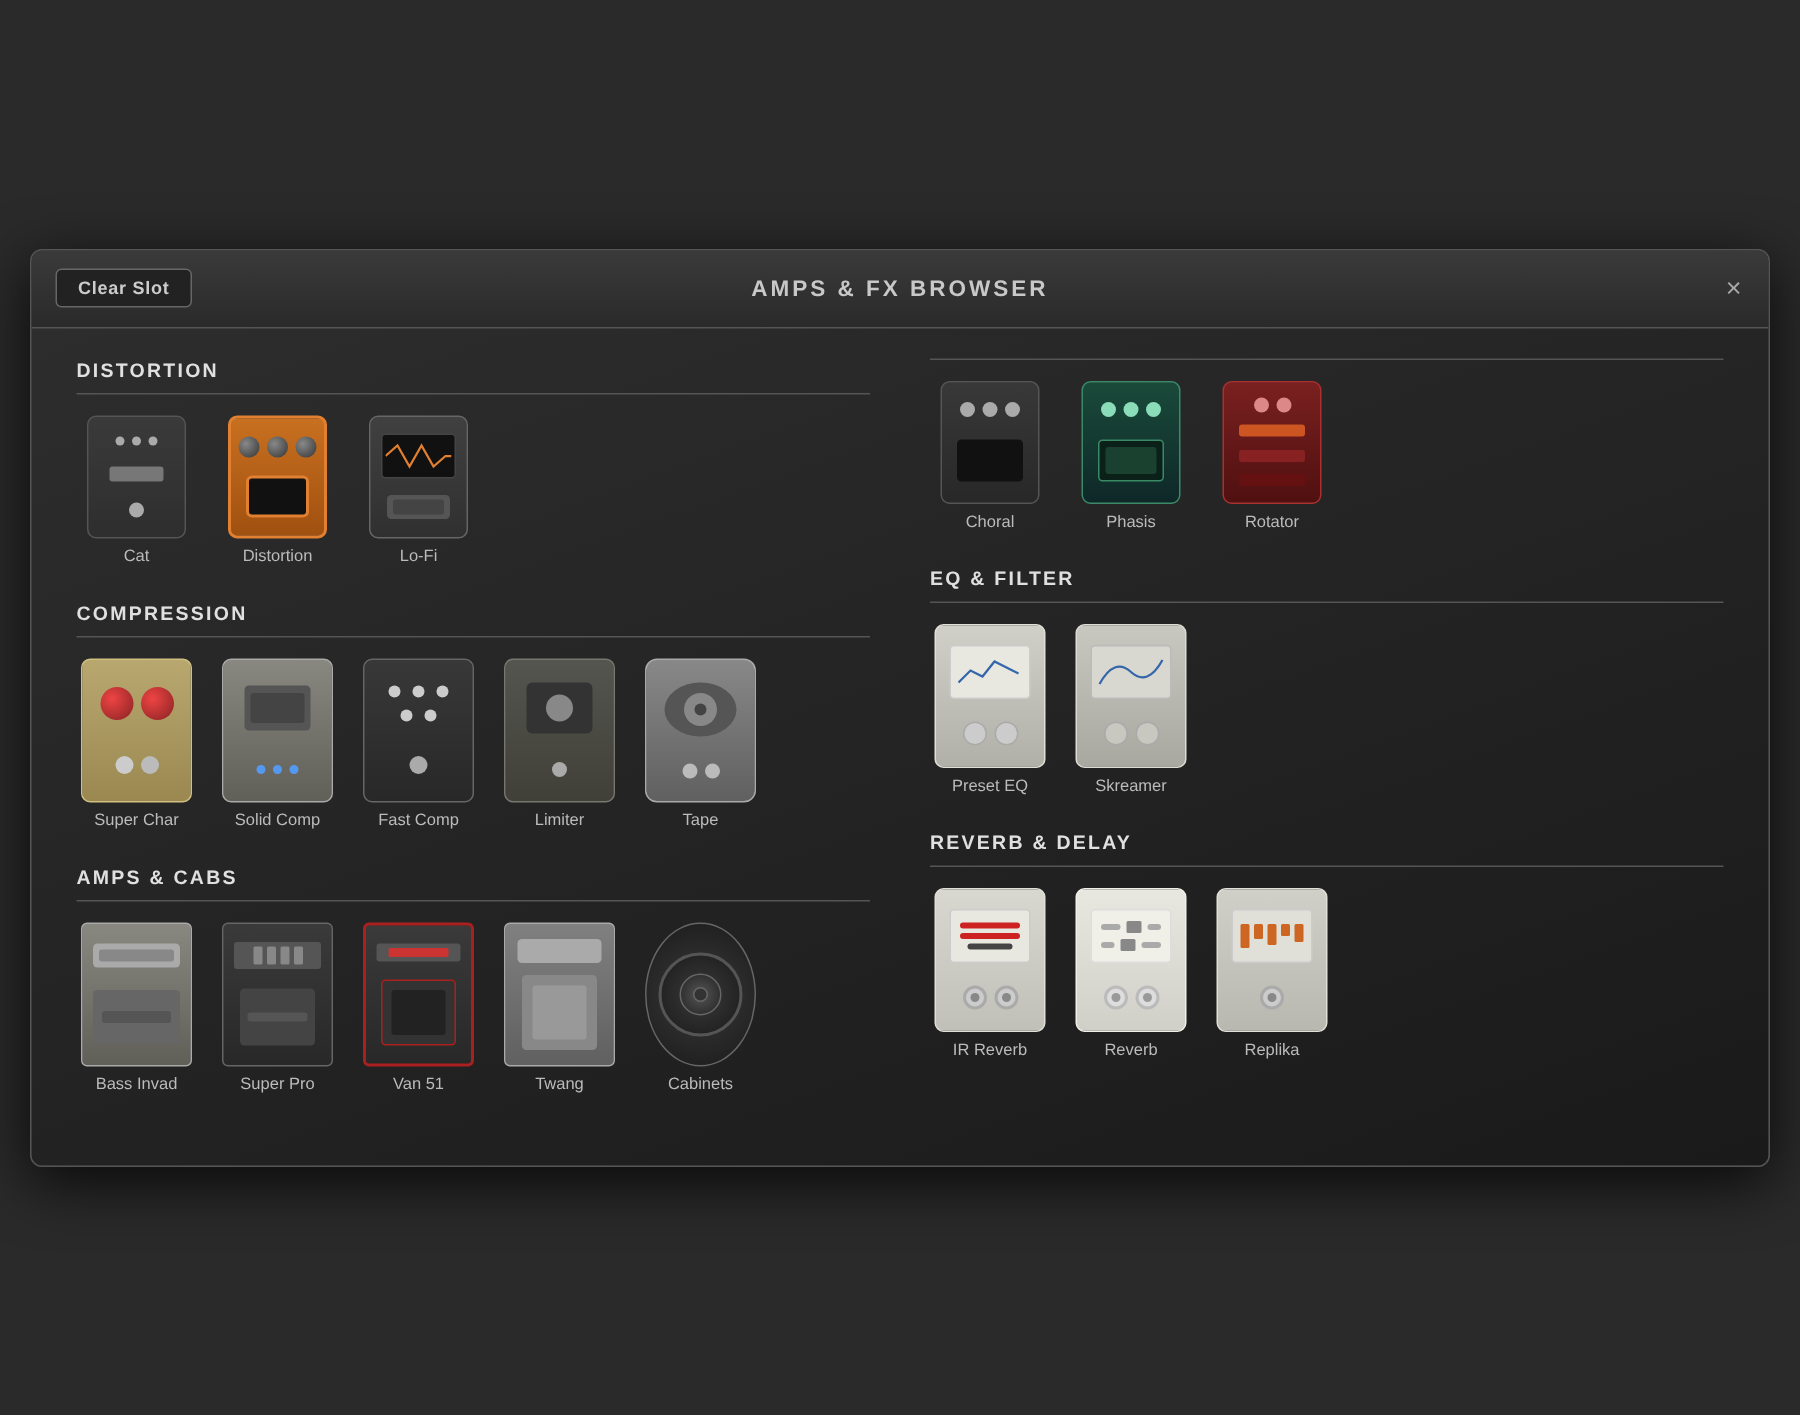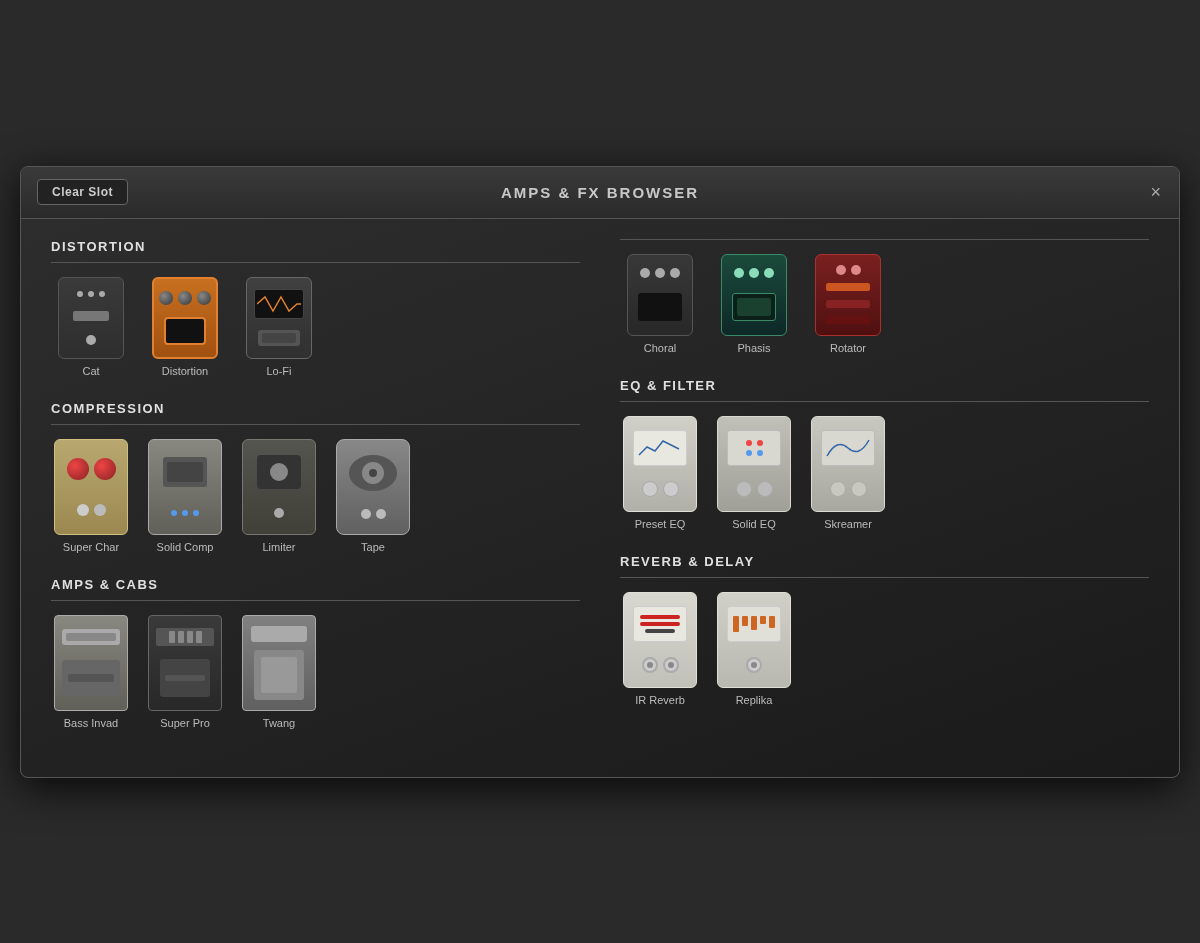--- a/index.html
+++ b/index.html
@@ -416,20 +416,35 @@
                 <div class="dot-row">
                   <div class="dot dot-blue"></div>
                   <div class="dot dot-blue"></div>
                   <div class="dot dot-blue"></div>
                 </div>
               </div>
             </div>
             <span class="fx-label">Solid Comp</span>
           </div>
 
+          <div class="fx-item">
+            <div class="pedal-body pedal-fastcomp">
+              <div class="pedal-inner">
+                <div class="dot-row" style="flex-wrap:wrap;width:50px;gap:8px;justify-content:center;">
+                  <div class="dot" style="width:8px;height:8px;background:#ccc;"></div>
+                  <div class="dot" style="width:8px;height:8px;background:#ccc;"></div>
+                  <div class="dot" style="width:8px;height:8px;background:#ccc;"></div>
+                  <div class="dot" style="width:8px;height:8px;background:#ccc;"></div>
+                  <div class="dot" style="width:8px;height:8px;background:#ccc;"></div>
+                </div>
+                <div class="dot" style="width:12px;height:12px;background:#aaa;"></div>
+              </div>
+            </div>
+            <span class="fx-label">Fast Comp</span>
+          </div>
 
           <div class="fx-item">
             <div class="pedal-body pedal-limiter">
               <div class="pedal-inner">
                 <div style="width:44px;height:34px;background:#333;border-radius:4px;display:flex;align-items:center;justify-content:center;">
                   <div class="dot" style="width:18px;height:18px;background:#888;border-radius:50%;"></div>
                 </div>
                 <div class="dot-row">
                   <div class="dot" style="width:10px;height:10px;background:#aaa;border-radius:50%;"></div>
                 </div>
@@ -487,33 +502,56 @@
                   <div style="width:6px;height:12px;background:#888;border-radius:1px;"></div>
                 </div>
                 <div style="width:50px;height:38px;background:#444;border-radius:3px;display:flex;align-items:center;justify-content:center;">
                   <div style="width:40px;height:6px;background:#555;border-radius:2px;"></div>
                 </div>
               </div>
             </div>
             <span class="fx-label">Super Pro</span>
           </div>
 
+          <div class="fx-item">
+            <div class="pedal-body pedal-van51">
+              <div class="pedal-inner">
+                <div style="width:56px;height:12px;background:#555;border-radius:2px;display:flex;align-items:center;justify-content:center;">
+                  <div style="width:40px;height:6px;background:#cc3333;border-radius:1px;"></div>
+                </div>
+                <div style="width:50px;height:44px;background:#333;border:1px solid #aa2020;border-radius:3px;display:flex;align-items:center;justify-content:center;">
+                  <div style="width:36px;height:30px;background:#222;border-radius:2px;"></div>
+                </div>
+              </div>
+            </div>
+            <span class="fx-label">Van 51</span>
+          </div>
 
           <div class="fx-item">
             <div class="pedal-body pedal-twang">
               <div class="pedal-inner">
                 <div style="width:56px;height:16px;background:#aaa;border-radius:3px;"></div>
                 <div style="width:50px;height:50px;background:#888;border-radius:3px;display:flex;align-items:center;justify-content:center;">
                   <div style="width:36px;height:36px;background:#999;border-radius:2px;"></div>
                 </div>
               </div>
             </div>
             <span class="fx-label">Twang</span>
           </div>
 
+          <div class="fx-item">
+            <div class="pedal-body pedal-cabinets">
+              <div style="width:56px;height:56px;background:radial-gradient(circle, #3a3a3a 0%, #1a1a1a 100%);border-radius:50%;display:flex;align-items:center;justify-content:center;border:2px solid #555;">
+                <div style="width:28px;height:28px;background:radial-gradient(circle, #555 0%, #222 100%);border-radius:50%;display:flex;align-items:center;justify-content:center;border:1px solid #666;">
+                  <div style="width:10px;height:10px;background:#333;border-radius:50%;border:1px solid #666;"></div>
+                </div>
+              </div>
+            </div>
+            <span class="fx-label">Cabinets</span>
+          </div>
 
         </div>
       </div>
 
     </div>
 
     <div>
 
       <div class="section">
         <hr class="section-divider">
@@ -583,43 +621,20 @@
                 </div>
                 <div class="dot-row">
                   <div style="width:16px;height:16px;border-radius:50%;background:#ccc;border:1px solid #aaa;"></div>
                   <div style="width:16px;height:16px;border-radius:50%;background:#ccc;border:1px solid #aaa;"></div>
                 </div>
               </div>
             </div>
             <span class="fx-label">Preset EQ</span>
           </div>
 
-          <div class="fx-item">
-            <div class="pedal-body pedal-solideq">
-              <div class="pedal-inner">
-                <div style="width:54px;height:36px;background:#d8d8d0;border:1px solid #bbb;border-radius:3px;display:flex;align-items:center;justify-content:center;">
-                  <div class="dot-row" style="flex-direction:column;gap:4px;">
-                    <div class="dot-row">
-                      <div class="dot dot-red"></div>
-                      <div class="dot dot-red"></div>
-                    </div>
-                    <div class="dot-row">
-                      <div class="dot dot-blue"></div>
-                      <div class="dot dot-blue"></div>
-                    </div>
-                  </div>
-                </div>
-                <div class="dot-row">
-                  <div style="width:16px;height:16px;border-radius:50%;background:#bbb;border:1px solid #aaa;"></div>
-                  <div style="width:16px;height:16px;border-radius:50%;background:#bbb;border:1px solid #aaa;"></div>
-                </div>
-              </div>
-            </div>
-            <span class="fx-label">Solid EQ</span>
-          </div>
 
           <div class="fx-item">
             <div class="pedal-body pedal-filters">
               <div class="pedal-inner">
                 <div style="width:54px;height:36px;background:#d8d8d0;border:1px solid #bbb;border-radius:3px;display:flex;align-items:center;justify-content:center;">
                   <svg width="46" height="28" viewBox="0 0 46 28">
                     <path d="M2,22 Q12,4 23,14 Q34,24 44,6" fill="none" stroke="#3366aa" stroke-width="1.5"></path>
                   </svg>
                 </div>
                 <div class="dot-row">
@@ -655,20 +670,49 @@
                   </div>
                   <div style="width:16px;height:16px;border-radius:50%;background:#ccc;border:2px solid #aaa;display:flex;align-items:center;justify-content:center;">
                     <div style="width:6px;height:6px;background:#888;border-radius:50%;"></div>
                   </div>
                 </div>
               </div>
             </div>
             <span class="fx-label">IR Reverb</span>
           </div>
 
+          <div class="fx-item">
+            <div class="pedal-body pedal-reverb">
+              <div class="pedal-inner">
+                <div style="width:54px;height:36px;background:#f0f0e8;border:1px solid #ddd;border-radius:3px;display:flex;align-items:center;justify-content:center;">
+                  <div style="display:flex;flex-direction:column;gap:4px;align-items:center;width:46px;">
+                    <div style="display:flex;align-items:center;width:40px;gap:4px;">
+                      <div style="width:14px;height:4px;background:#aaa;border-radius:2px;"></div>
+                      <div style="width:10px;height:8px;background:#888;border-radius:1px;"></div>
+                      <div style="width:10px;height:4px;background:#aaa;border-radius:2px;"></div>
+                    </div>
+                    <div style="display:flex;align-items:center;width:40px;gap:4px;">
+                      <div style="width:10px;height:4px;background:#aaa;border-radius:2px;"></div>
+                      <div style="width:10px;height:8px;background:#888;border-radius:1px;"></div>
+                      <div style="width:14px;height:4px;background:#aaa;border-radius:2px;"></div>
+                    </div>
+                  </div>
+                </div>
+                <div class="dot-row">
+                  <div style="width:16px;height:16px;border-radius:50%;background:#ddd;border:2px solid #bbb;display:flex;align-items:center;justify-content:center;">
+                    <div style="width:6px;height:6px;background:#999;border-radius:50%;"></div>
+                  </div>
+                  <div style="width:16px;height:16px;border-radius:50%;background:#ddd;border:2px solid #bbb;display:flex;align-items:center;justify-content:center;">
+                    <div style="width:6px;height:6px;background:#999;border-radius:50%;"></div>
+                  </div>
+                </div>
+              </div>
+            </div>
+            <span class="fx-label">Reverb</span>
+          </div>
 
           <div class="fx-item">
             <div class="pedal-body pedal-replika">
               <div class="pedal-inner">
                 <div style="width:54px;height:36px;background:#e0e0d8;border:1px solid #ccc;border-radius:3px;display:flex;align-items:center;justify-content:center;">
                   <div style="display:flex;flex-direction:column;gap:3px;align-items:center;width:46px;">
                     <div style="display:flex;gap:3px;">
                       <div style="width:6px;height:16px;background:#cc6622;border-radius:1px;"></div>
                       <div style="width:6px;height:10px;background:#cc6622;border-radius:1px;"></div>
                       <div style="width:6px;height:14px;background:#cc6622;border-radius:1px;"></div>

